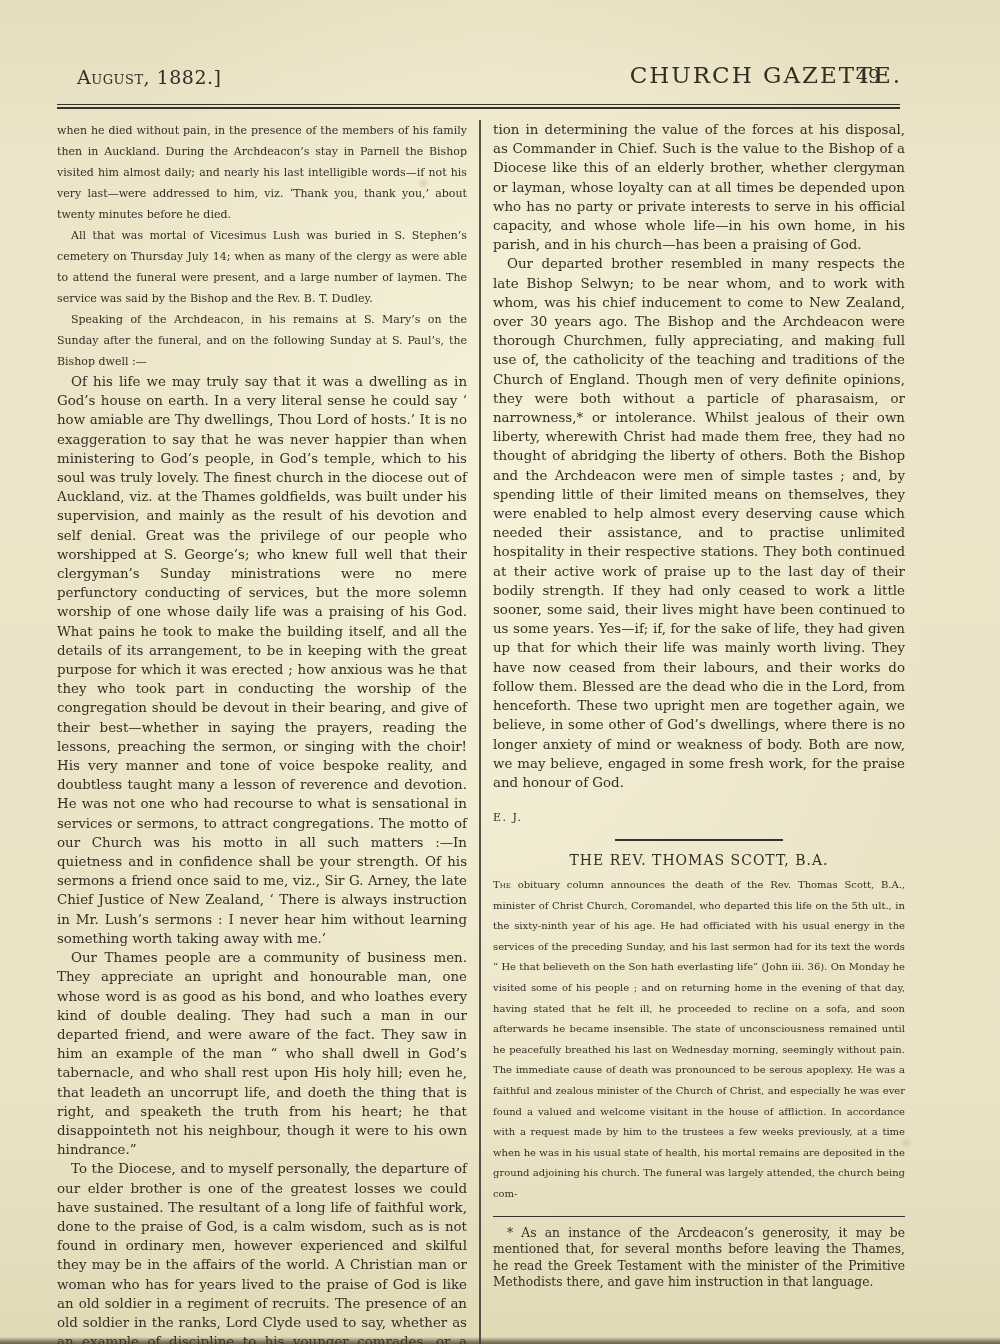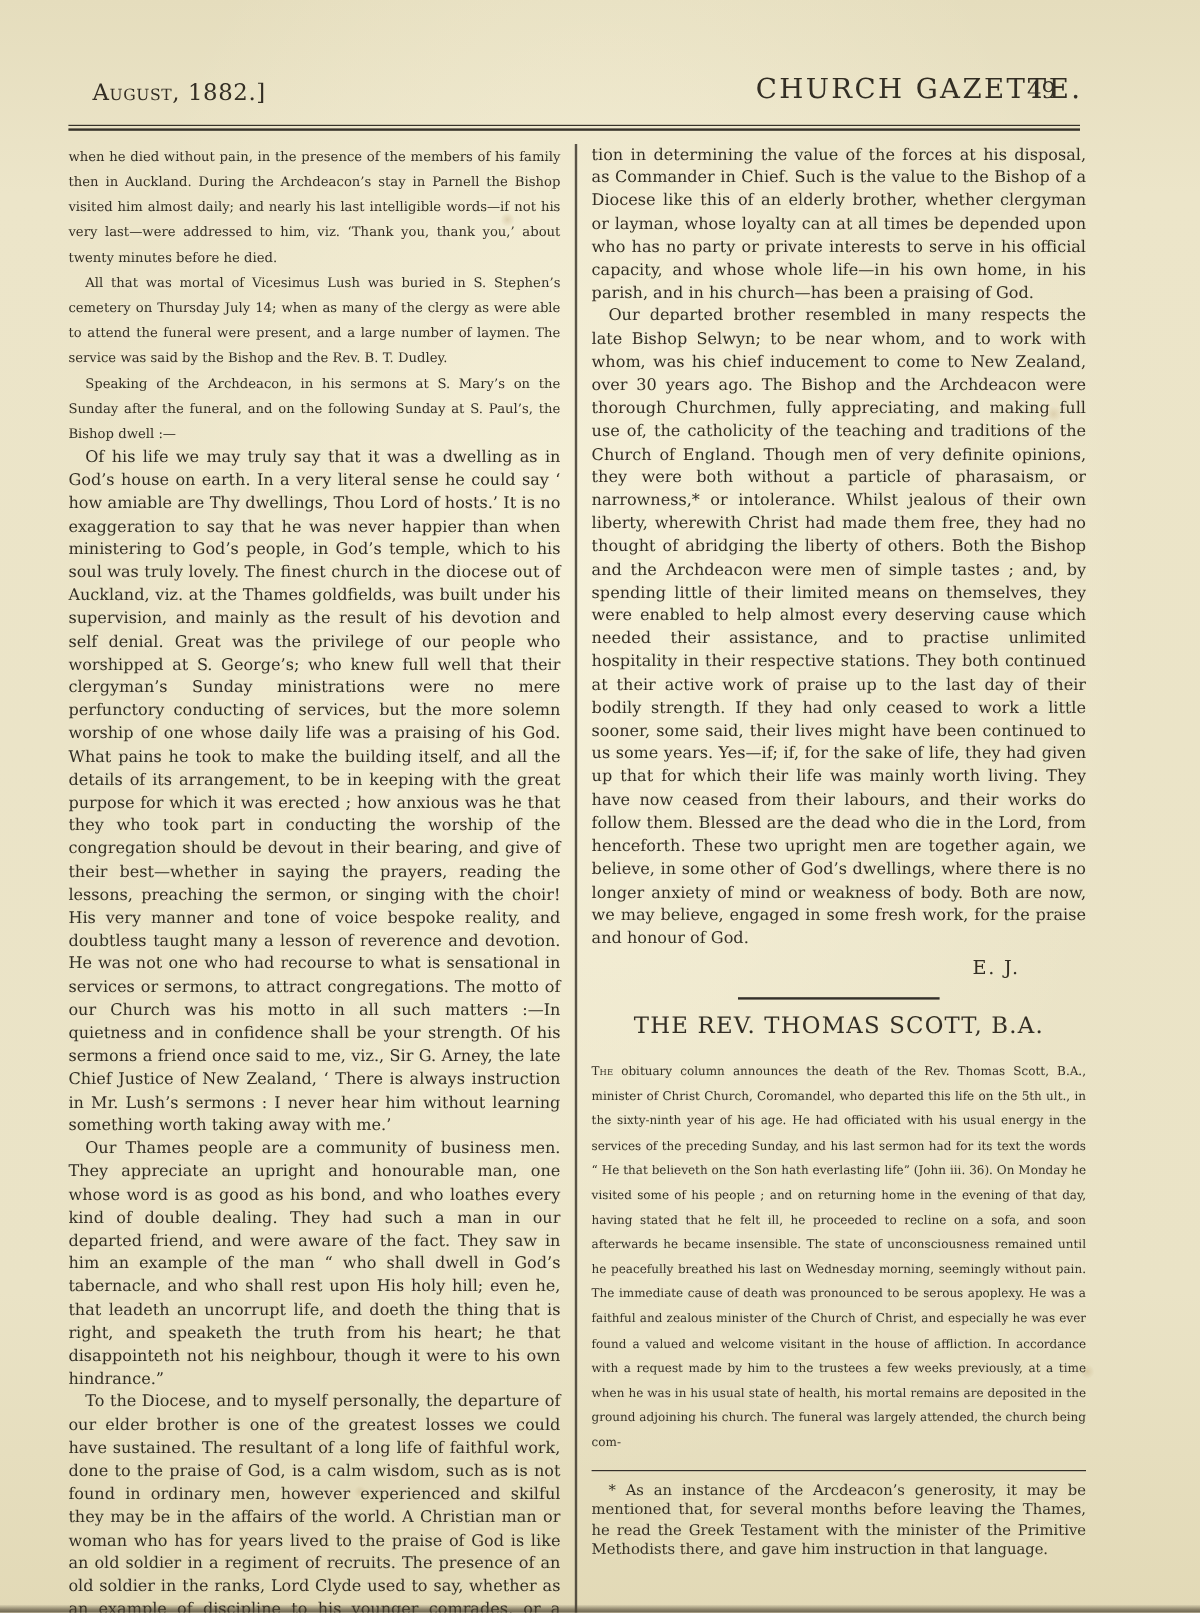--- a/index.html
+++ b/index.html
@@ -25,23 +25,23 @@
   .header-rule:after{content:"";display:block;margin-top:2px;border-top:2.5px solid #37332a;}
   .columns{position:absolute;top:120px;left:57px;width:848px;display:flex;align-items:flex-start;}
   .col-left{width:410px;padding-right:12px;border-right:2px solid rgba(55,50,40,0.82);min-height:1182px;}
   .col-right{width:412px;padding-left:12px;}
   .para{margin:0;text-align:justify;}
   .para.large{font-size:11px;line-height:21px;}
   .para.small{font-size:13.4px;line-height:19.2px;}
   .indent{text-indent:14px;}
   .seg-i{}
   .seg-sc{font-variant:small-caps;}
-  .signature{margin:5px 55px 0 0;text-align:right;font-size:16px;letter-spacing:1.5px;}
+  .signature{margin:19px 55px 0 0;text-align:left;font-size:11px;letter-spacing:1.5px;}
   .section-divider-rule{width:168px;margin:15px auto 11px;border-top:2px solid #34302a;}
-  .article-heading{margin:0 0 18px 0;text-align:center;font-size:19px;letter-spacing:1px;font-weight:normal;}
+  .article-heading{margin:0 0 7px 0;text-align:center;font-size:14px;letter-spacing:1px;font-weight:normal;}
   .para.obituary{font-size:10px;line-height:20.6px;}
   .footnote{margin-top:11px;border-top:1.5px solid #34302a;padding-top:8px;font-size:12.3px;line-height:16.6px;text-align:justify;text-indent:14px;}
   .bottom-scan-edge{position:absolute;left:0;right:0;bottom:0;height:7px;
     background:linear-gradient(180deg, rgba(80,70,50,0) 0, rgba(70,62,45,0.55) 60%, rgba(55,48,34,0.7) 100%);}
 </style>
 </head>
 <body>
 
 <div class="page">
 
@@ -51,21 +51,21 @@
     <span class="page-number">49</span>
   </div>
 
   <div class="header-rule"></div>
 
   <div class="columns">
 
     <div class="col-left">
       <p class="para large"><span>when he died without pain, in the presence of the members of his family then in Auckland. During the Archdeacon’s stay in Parnell the Bishop visited him almost daily; and nearly his last intelligible words—if not his very last—were addressed to him, viz. ‘Thank you, thank you,’ about twenty minutes before he died.</span></p>
       <p class="para large indent"><span>All that was mortal of Vicesimus Lush was buried in </span><span class="seg-i">S. Stephen’s</span><span> cemetery on Thursday July 14; when as many of the clergy as were able to attend the funeral were present, and a large number of laymen. The service was said by the Bishop and the Rev. B. T. Dudley.</span></p>
-      <p class="para large indent"><span>Speaking of the Archdeacon, in his sermons at </span><span class="seg-i">S. Mary’s</span><span> on the Sunday after the funeral, and on the following Sunday at </span><span class="seg-i">S. Paul’s</span><span>, the Bishop dwell :—</span></p>
+      <p class="para large indent"><span>Speaking of the Archdeacon, in his remains at </span><span class="seg-i">S. Mary’s</span><span> on the Sunday after the funeral, and on the following Sunday at </span><span class="seg-i">S. Paul’s</span><span>, the Bishop dwell :—</span></p>
       <p class="para small indent"><span>Of his life we may truly say that it was a </span><span class="seg-i">dwelling as in God’s house</span><span> on earth. In a very literal sense he could say ‘ how amiable are Thy dwellings, Thou Lord of hosts.’ It is no exaggeration to say that he was never happier than when ministering to God’s people, in God’s temple, which to his soul was truly lovely. The finest church in the diocese out of Auckland, viz. at the Thames goldfields, was built under his supervision, and mainly as the result of his devotion and self denial. Great was the privilege of our people who worshipped at S. George’s; who knew full well that their clergyman’s Sunday ministrations were no mere perfunctory conducting of services, but the more solemn worship of one whose daily life was a praising of his God. What pains he took to make the building itself, and all the details of its arrangement, to be in keeping with the great purpose for which it was erected ; how anxious was he that they who took part in conducting the worship of the congregation should be devout in their bearing, and give of their </span><span class="seg-i">best</span><span>—whether in saying the prayers, reading the lessons, preaching the sermon, or singing with the choir! His very manner and tone of voice bespoke reality, and doubtless taught many a lesson of reverence and devotion. He was not one who had recourse to what is sensational in services or sermons, to attract congregations. The motto of our Church was </span><span class="seg-i">his</span><span> motto in all such matters :—In quietness and in confidence shall be your strength. Of his sermons a friend once said to me, viz., Sir G. Arney, the late Chief Justice of New Zealand, ‘ There is always instruction in Mr. Lush’s sermons : I never hear him without learning something worth taking away with me.’</span></p>
       <p class="para small indent"><span>Our Thames people are a community of business men. They appreciate an upright and honourable man, one whose word is as good as his bond, and who loathes every kind of double dealing. They had such a man in our departed friend, and were aware of the fact. They saw in him an example of the man “ who shall dwell in God’s tabernacle, and who shall rest upon His holy hill; even he, that leadeth an uncorrupt life, and doeth the thing that is right, and speaketh the truth from his heart; he that disappointeth not his neighbour, though it were to his own hindrance.”</span></p>
       <p class="para small indent"><span>To the Diocese, and to myself personally, the departure of our elder brother is one of the greatest losses we could have sustained. The resultant of a long life of faithful work, done to the praise of God, is a calm wisdom, such as is not found in ordinary men, however experienced and skilful they may be in the affairs of the world. A Christian man or woman who has for years lived to the praise of God is like an old soldier in a regiment of recruits. The presence of an old soldier in the ranks, Lord Clyde used to say, whether as an example of discipline to his younger comrades, or a support to </span></p>
     </div>
 
     <div class="col-right">
       <p class="para small"><span>tion in determining the value of the forces at his disposal, as Commander in Chief. Such is the value to the Bishop of a Diocese like this of an elderly brother, whether clergyman or layman, whose loyalty can at all times be depended upon who has no party or private interests to serve in his official capacity, and whose whole life—in his own home, in his parish, and in his church—has been a praising of God.</span></p>
       <p class="para small indent"><span>Our departed brother resembled in many respects the late Bishop Selwyn; to be near whom, and to work with whom, was his chief inducement to come to New Zealand, over 30 years ago. The Bishop and the Archdeacon were thorough Churchmen, fully appreciating, and making full use of, the catholicity of the teaching and traditions of the Church of England. Though men of very definite opinions, they were both without a particle of pharasaism, or narrowness,* or intolerance. Whilst jealous of their own liberty, wherewith Christ had made them free, they had no thought of abridging the liberty of others. Both the Bishop and the Archdeacon were men of simple tastes ; and, by spending little of their limited means on themselves, they were enabled to help almost every deserving cause which needed their assistance, and to practise unlimited hospitality in their respective stations. They both continued at their active work of praise up to the last day of their bodily strength. If they had only ceased to work a little sooner, some said, their lives might have been continued to us some years. Yes—</span><span class="seg-i">if; if</span><span>, for the sake of life, they had given up that for which their life was mainly worth living. They have now ceased from their labours, and their works do follow them. Blessed are the dead who die in the Lord, </span><span class="seg-i">from henceforth</span><span>. These two upright men are together again, we believe, in some other of God’s dwellings, where there is no longer anxiety of mind or weakness of body. Both are now, we may believe, engaged in some fresh work, for the praise and honour of God.</span></p>
 
       <div class="signature">E. J.</div>

